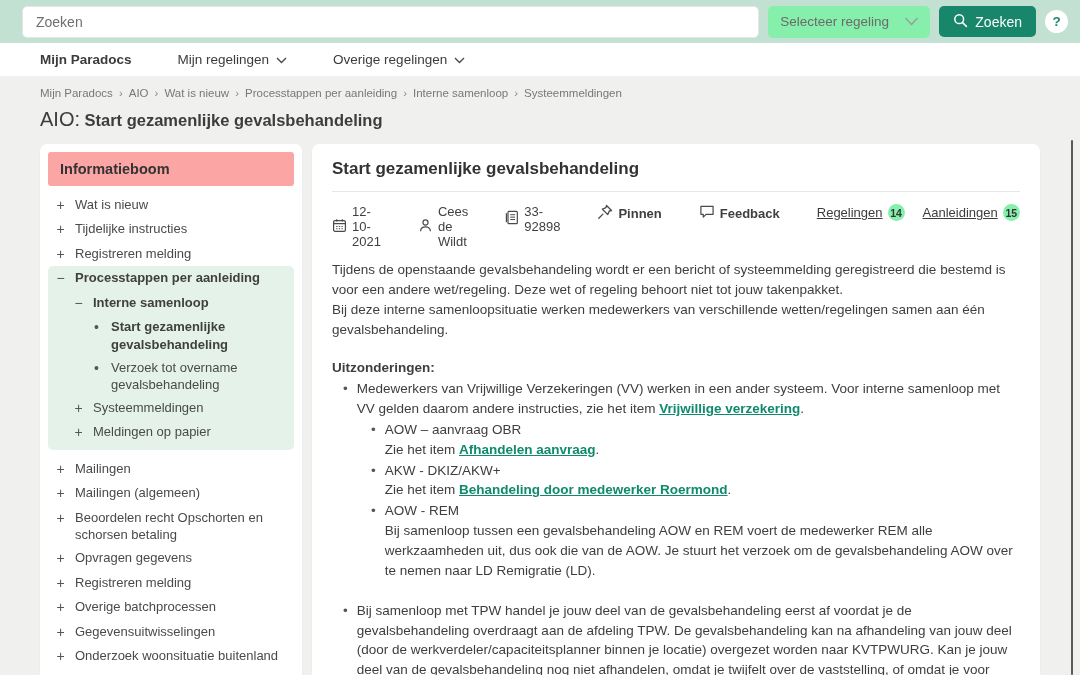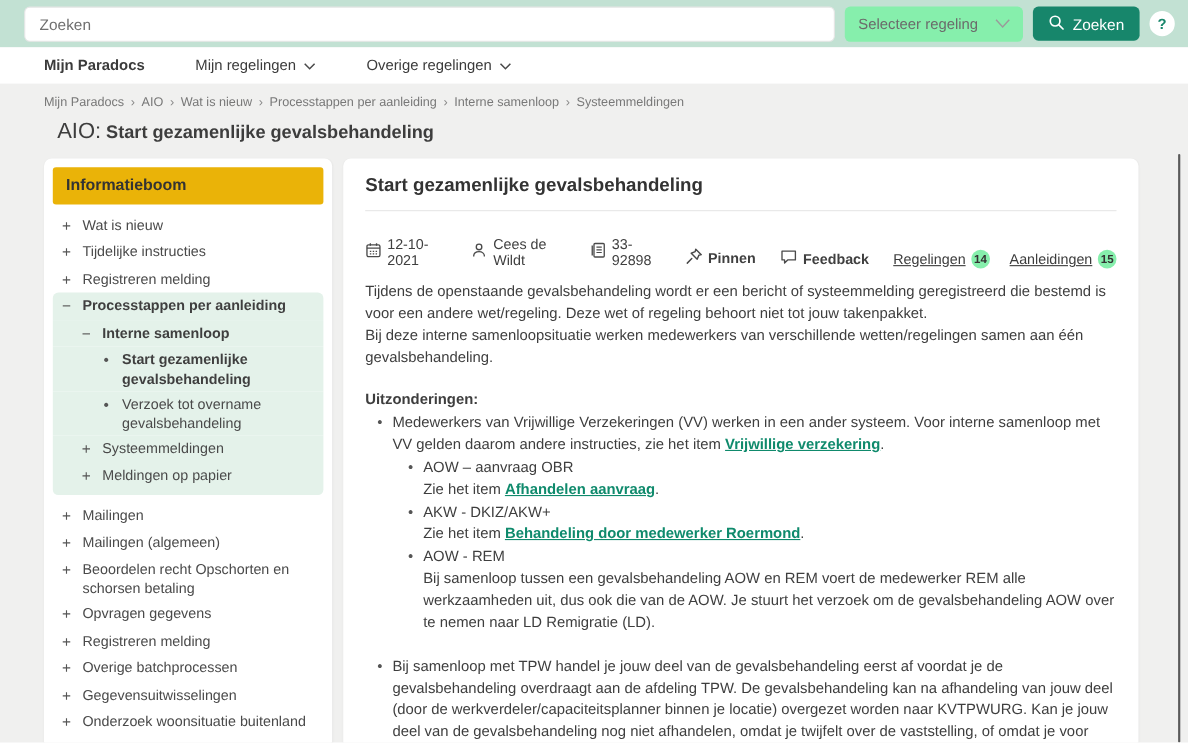--- a/index.html
+++ b/index.html
@@ -21,47 +21,47 @@
   
   .mainnav { height:33px; background:#fff; display:flex; align-items:center; padding-left:40px; gap:46px;
              font-size:13.5px; color:#3b3b3b; }
   .mainnav .nav-item { display:flex; align-items:center; gap:7px; cursor:pointer; }
   .mainnav .nav-item.first { font-weight:700; }
 
   
   .breadcrumb { padding:11px 40px 0 40px; font-size:11.5px; color:#787878; display:flex; gap:6px; flex-wrap:wrap; }
   .breadcrumb .sep { color:#8a8a8a; }
   .breadcrumb .crumb { cursor:pointer; }
-  .page-heading { padding:9px 40px 0 52px; color:#3d3d3d; }
+  .page-heading { padding:9px 40px 0 40px; color:#3d3d3d; }
   .page-heading .prefix { font-size:20px; font-weight:400; }
   .page-heading .ttl { font-size:16.5px; font-weight:700; }
 
   
   .content { display:flex; align-items:flex-start; gap:10px; padding:13px 45px 0 40px; }
 
   
   .sidebar-card { width:262px; background:#fff; border-radius:7px; padding:8px 8px 12px 8px;
                   box-shadow:0 1px 2px rgba(0,0,0,.05); flex:none; }
-  .sidebar-header { background:#eab308; border-radius:3px; padding:9px 12px; font-size:14.5px; font-weight:600;
+  .sidebar-header { background:#fca5a5; border-radius:3px; padding:9px 12px; font-size:14.5px; font-weight:600;
                     color:#333; margin-bottom:7px; }
   .tree-item { display:flex; gap:8px; padding:3px 6px; font-size:13px; line-height:1.32; color:#4a4a4a; cursor:pointer; }
   .tree-item .tico { width:13px; flex:none; color:#555; font-size:14px; text-align:center; }
   .tree-item.lvl2 { padding-left:24px; }
   .tree-item.lvl3 { padding-left:42px; }
   .tree-item.bold .tlabel { font-weight:700; color:#3f3f3f; }
   .tree-item.hl { background:#e4f2ea; }
   .tree-item.hl-first { border-radius:5px 5px 0 0; }
   .tree-item.hl-last { border-radius:0 0 5px 5px; padding-bottom:8px; }
   .tree-item.gap-top { margin-top:7px; }
 
   
   .main-card { flex:1; background:#fff; border-radius:7px; padding:15px 20px 20px 20px; min-height:560px;
                box-shadow:0 1px 2px rgba(0,0,0,.05); }
   .article-title { font-size:17px; font-weight:700; color:#333; padding-bottom:12px; border-bottom:1px solid #e7e7e7; }
-  .meta-row { display:flex; align-items:flex-end; gap:22px; margin-top:22px; font-size:13px; color:#3f3f3f; }
+  .meta-row { display:flex; align-items:flex-start; gap:37px; margin-top:12px; font-size:13px; color:#3f3f3f; }
   .meta-item { display:flex; align-items:center; gap:5px; }
   .meta-item.action { cursor:pointer;font-weight:bold; }
   .meta-right { margin-left:auto; display:flex; align-items:center; gap:18px; }
   .meta-link { display:flex; align-items:center; gap:5px; cursor:pointer; }
   .meta-link .lbl { text-decoration:underline; color:#3c3c3c; }
   .badge { width:17px; height:17px; border-radius:50%; background:#86efac; color:#333; font-size:10.5px;
            font-weight:700; display:inline-flex; align-items:center; justify-content:center; }
 
   .body { margin-top:11px; font-size:13.5px; line-height:1.47; color:#3e3e3e; }
   .body a.green-link { color:#0f8a6c; font-weight:600; text-decoration:underline; cursor:pointer; }

